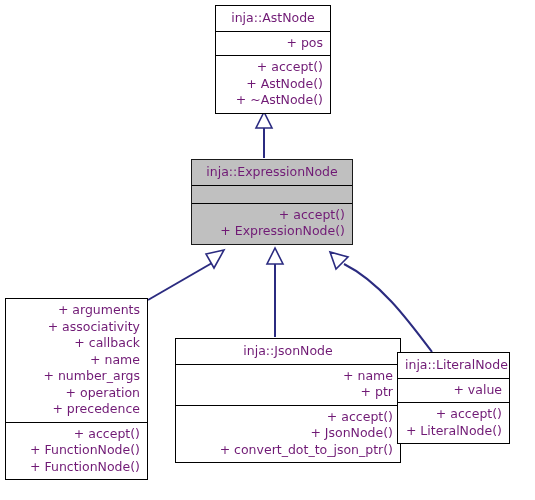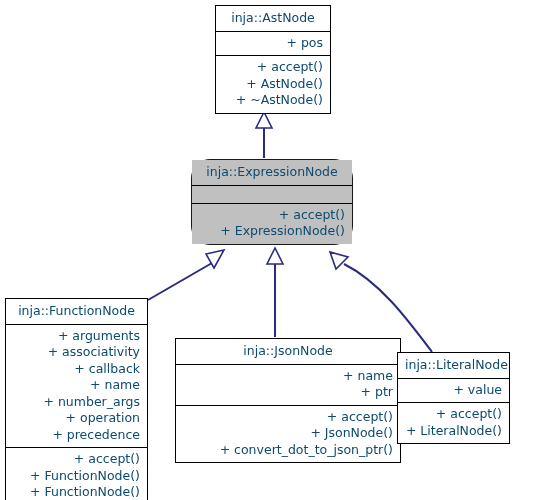--- a/index.html
+++ b/index.html
@@ -26,21 +26,21 @@
     width: 535px;
     height: 500px;
     pointer-events: none;
   }
   .uml-class {
     position: absolute;
     box-sizing: border-box;
     border: 1px solid #000000;
     background: #ffffff;
     font-size: 12.5px;
-    color: #0c4a6e;
+    color: #701a75;
     line-height: 1.32;
   }
   .uml-class.highlight {
     background: #c0c0c0;
     border: 1px solid #1a1a1a;
   }
   .uml-class.highlight .compartment {
     background: #c0c0c0;
   }
   .compartment {
@@ -97,31 +97,30 @@
     <div class="compartment">
       <div class="member">+ pos</div>
     </div>
     <div class="compartment">
       <div class="member">+ accept()</div>
       <div class="member">+ AstNode()</div>
       <div class="member">+ ~AstNode()</div>
     </div>
   </div>
 
-  <div class="uml-class highlight" style="left:191px; top:159px; width:162px;border-radius:19px;">
+  <div class="uml-class highlight" style="left:191px; top:159px; width:162px;">
     <div class="compartment cls-name">inja::ExpressionNode</div>
     <div class="compartment empty-compartment"></div>
     <div class="compartment">
       <div class="member">+ accept()</div>
       <div class="member">+ ExpressionNode()</div>
     </div>
   </div>
 
   <div class="uml-class" style="left:5px; top:298px; width:143px;">
-    <div class="compartment cls-name">inja::FunctionNode</div>
     <div class="compartment">
       <div class="member">+ arguments</div>
       <div class="member">+ associativity</div>
       <div class="member">+ callback</div>
       <div class="member">+ name</div>
       <div class="member">+ number_args</div>
       <div class="member">+ operation</div>
       <div class="member">+ precedence</div>
     </div>
     <div class="compartment">

